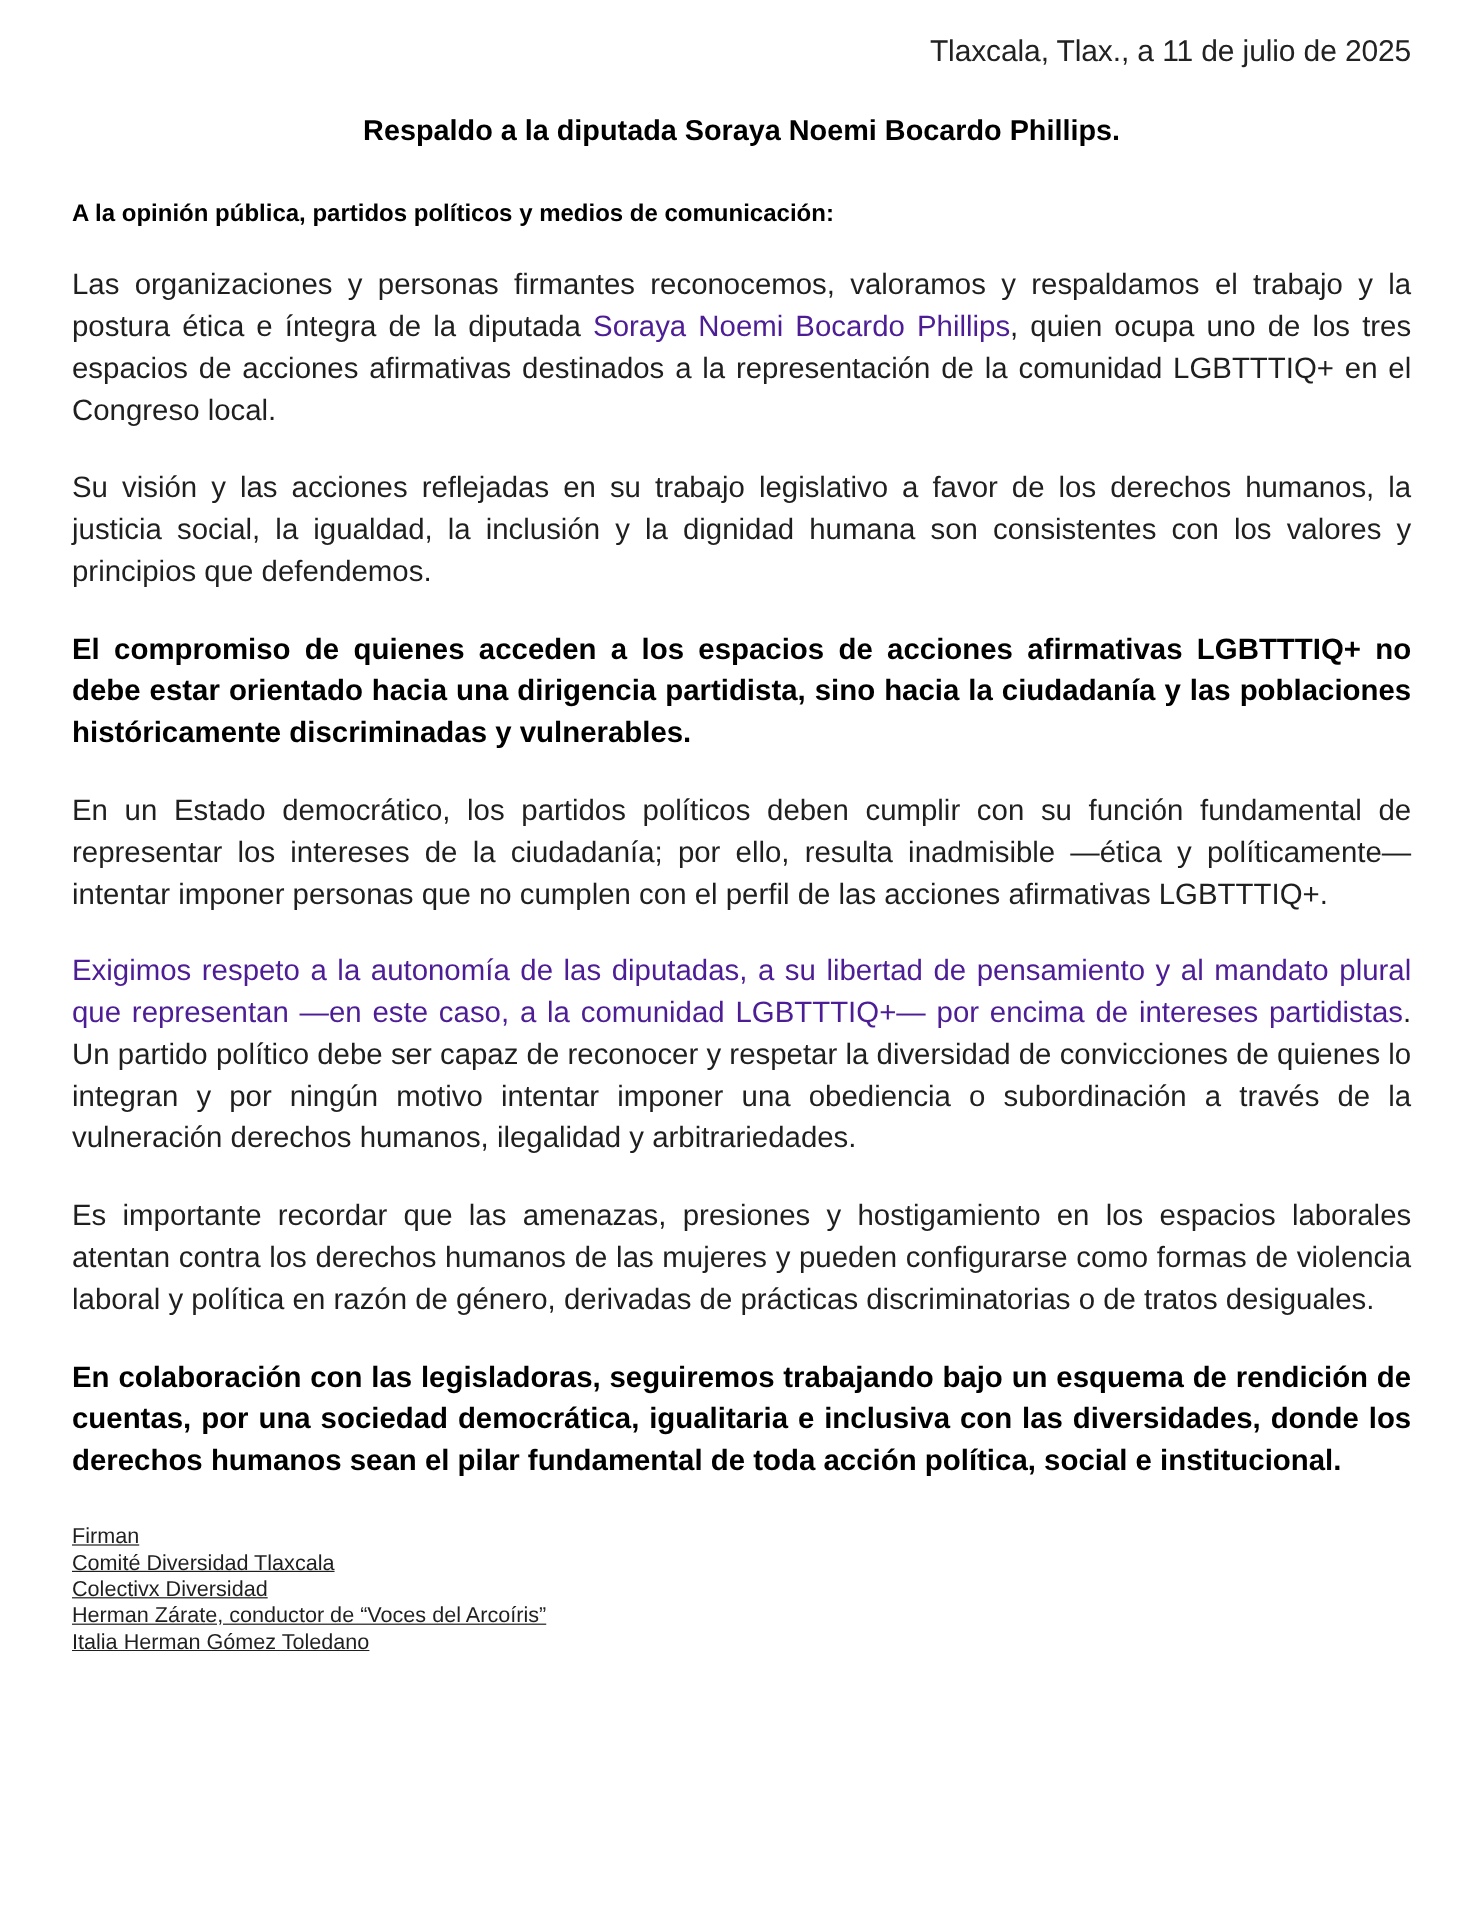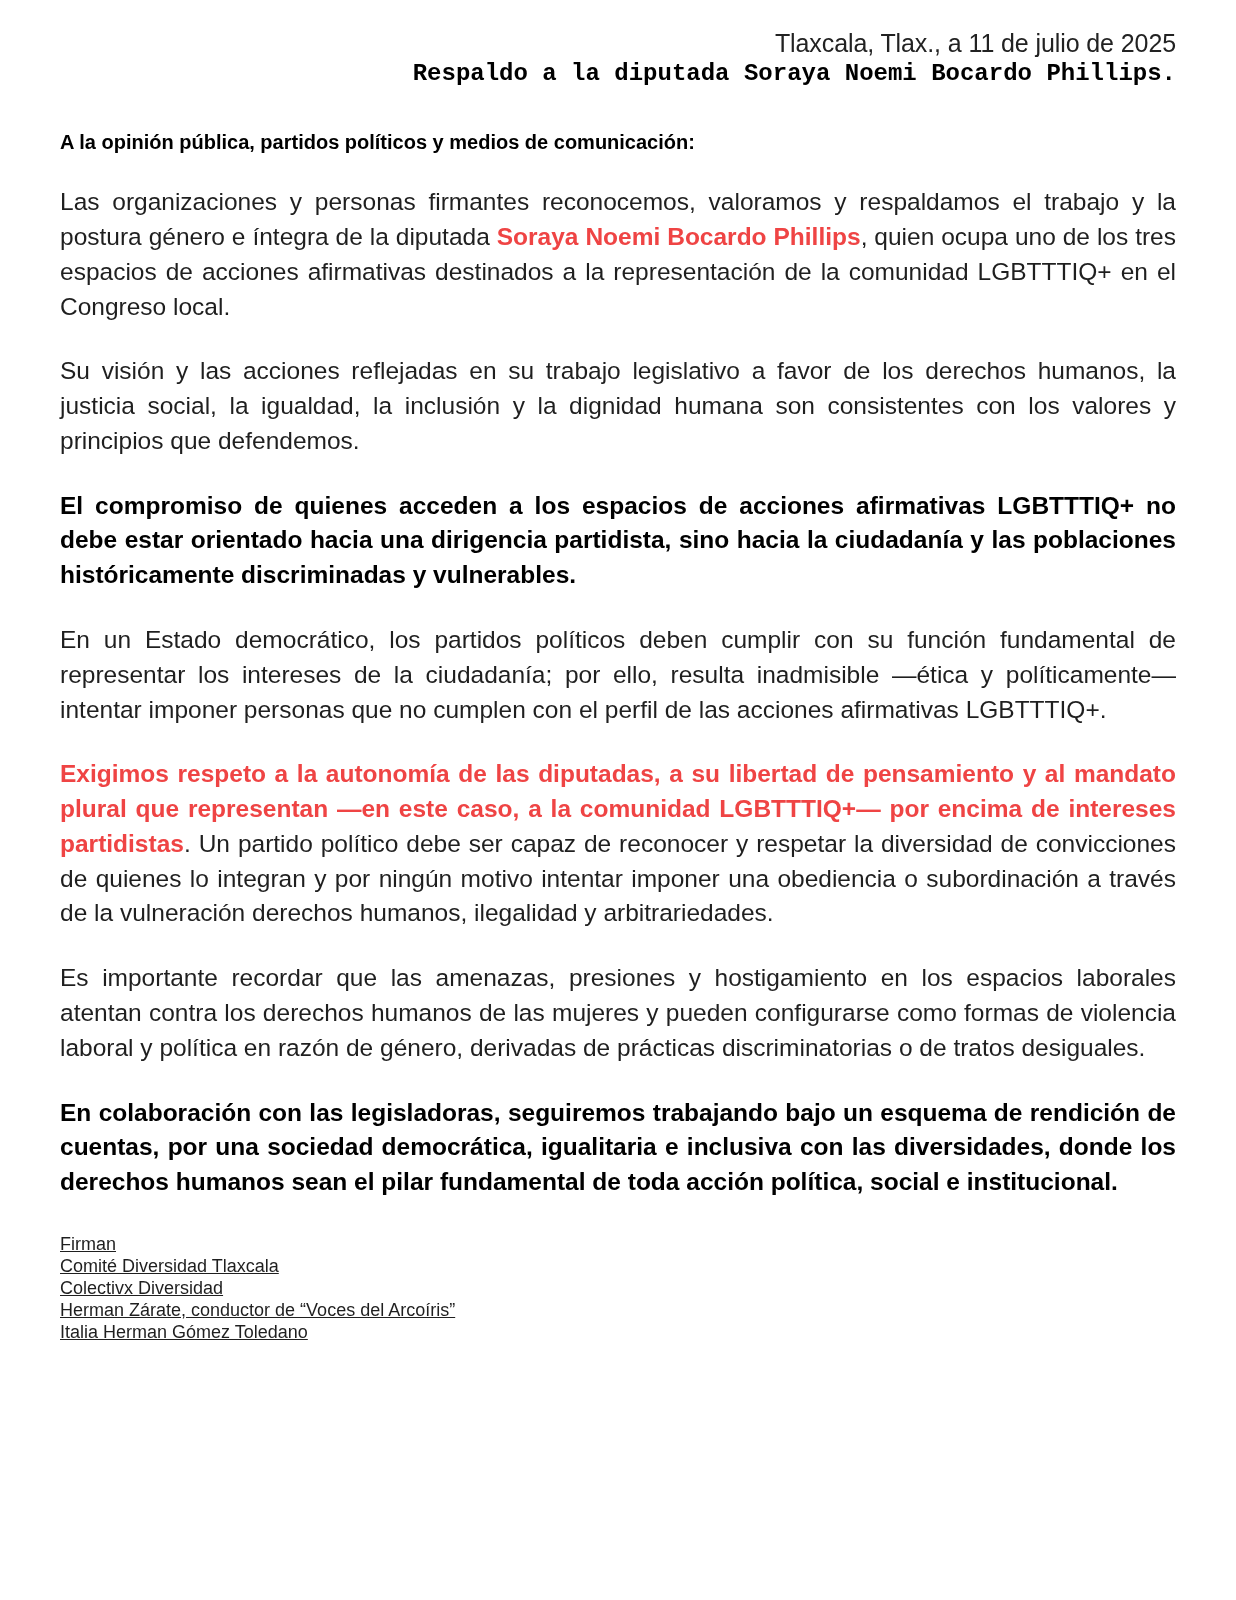--- a/index.html
+++ b/index.html
@@ -27,26 +27,26 @@
     text-align: right;
     font-size: 25px;
     letter-spacing: -0.1px;
     color: #222222;
     padding-top: 28px;
     line-height: 1.2;
   }
 
   
   .doc-title {
-    text-align: right;
+    text-align: center;
     font-weight: bold;
     font-size: 24px;
     color: #000000;
+    margin-top: 36px;
     line-height: 1.3;
-    font-family: Liberation Mono, monospace;
   }
 
   
   .salutation {
     font-weight: bold;
     font-size: 20px;
     color: #000000;
     margin-top: 40px;
     line-height: 1.3;
   }
@@ -58,22 +58,22 @@
     line-height: 1.42;
     color: #1f1f1f;
     margin-top: 30px;
     hyphens: none;
   }
   .para.bold {
     font-weight: bold;
     color: #000000;
   }
   .para b {
-    font-weight: bold;
-    color: #ef4444;
+    font-weight: normal;
+    color: #4c1d95;
   }
   .para .reg {
     font-weight: normal;
   }
 
   
   .signatures {
     text-align: left;
     margin-top: 34px;
     font-size: 18px;
@@ -121,21 +121,21 @@
 <body>
 
 <div class="page">
 
   <div class="dateline">Tlaxcala, Tlax., a 11 de julio de 2025</div>
 
   <div class="doc-title">Respaldo a la diputada Soraya Noemi Bocardo Phillips.</div>
 
   <div class="salutation">A la opinión pública, partidos políticos y medios de comunicación:</div>
 
-  <p class="para"><span>Las organizaciones y personas firmantes reconocemos, valoramos y respaldamos el trabajo y la postura género e íntegra de la diputada </span><b>Soraya Noemi Bocardo Phillips</b><span>, quien ocupa uno de los tres espacios de acciones afirmativas destinados a la representación de la comunidad LGBTTTIQ+ en el Congreso local.</span></p>
+  <p class="para"><span>Las organizaciones y personas firmantes reconocemos, valoramos y respaldamos el trabajo y la postura ética e íntegra de la diputada </span><b>Soraya Noemi Bocardo Phillips</b><span>, quien ocupa uno de los tres espacios de acciones afirmativas destinados a la representación de la comunidad LGBTTTIQ+ en el Congreso local.</span></p>
 
   <p class="para">Su visión y las acciones reflejadas en su trabajo legislativo a favor de los derechos humanos, la justicia social, la igualdad, la inclusión y la dignidad humana son consistentes con los valores y principios que defendemos.</p>
 
   <p class="para bold">El compromiso de quienes acceden a los espacios de acciones afirmativas LGBTTTIQ+ no debe estar orientado hacia una dirigencia partidista, sino hacia la ciudadanía y las poblaciones históricamente discriminadas y vulnerables.</p>
 
   <p class="para">En un Estado democrático, los partidos políticos deben cumplir con su función fundamental de representar los intereses de la ciudadanía; por ello, resulta inadmisible —ética y políticamente— intentar imponer personas que no cumplen con el perfil de las acciones afirmativas LGBTTTIQ+.</p>
 
   <p class="para"><b>Exigimos respeto a la autonomía de las diputadas, a su libertad de pensamiento y al mandato plural que representan —en este caso, a la comunidad LGBTTTIQ+— por encima de intereses partidistas</b><span class="reg">. Un partido político debe ser capaz de reconocer y respetar la diversidad de convicciones de quienes lo integran y por ningún motivo intentar imponer una obediencia o subordinación a través de la vulneración derechos humanos, ilegalidad y arbitrariedades.</span></p>
 
   <p class="para">Es importante recordar que las amenazas, presiones y hostigamiento en los espacios laborales atentan contra los derechos humanos de las mujeres y pueden configurarse como formas de violencia laboral y política en razón de género, derivadas de prácticas discriminatorias o de tratos desiguales.</p>

